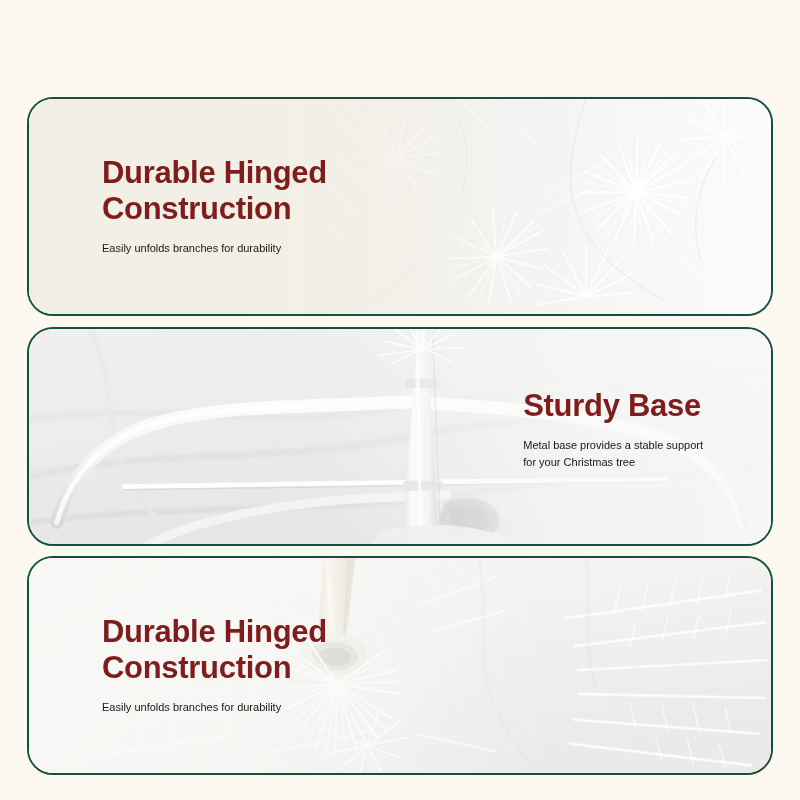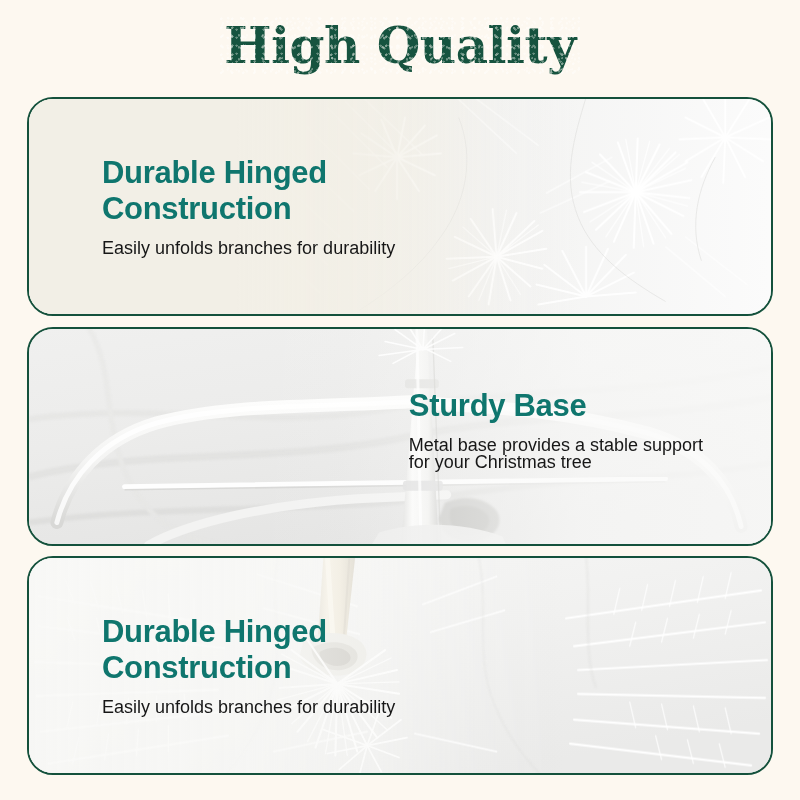--- a/index.html
+++ b/index.html
@@ -122,42 +122,39 @@
     z-index: 5;
   }
   .panel-text.left  { left: 73px;  top: 56px;  text-align: left; }
   .panel-text.right { right: 68px; top: 59px;  text-align: left; }
 
   .panel-heading {
     font-family: "Liberation Sans", sans-serif;
     font-weight: 700;
     font-size: 31px;
     line-height: 36px;
-    color: #0f766e;
+    color: #7f1d1d;
     letter-spacing: -0.3px;
     white-space: pre-line;
   }
   .panel-sub {
     margin-top: 13px;
     font-family: "Liberation Sans", sans-serif;
     font-weight: 400;
-    font-size: 18px;
+    font-size: 11px;
     line-height: 17px;
     color: #171717;
     white-space: pre-line;
   }
 </style>
 </head>
 <body>
 
 <div class="page">
 
-  <div class="title-wrap">
-    <div class="main-title">High Quality</div>
-  </div>
 
   <div class="panel" id="panel-1">
     <div class="panel-media">
       <svg viewBox="0 0 746 219" preserveAspectRatio="xMidYMid slice" aria-hidden="true">
         <defs>
           <linearGradient id="p1bg" x1="0" y1="0" x2="1" y2="0">
             <stop offset="0" stop-color="#f3f0e7"></stop>
             <stop offset="0.42" stop-color="#f2f0ea"></stop>
             <stop offset="0.62" stop-color="#f3f3f2"></stop>
             <stop offset="1" stop-color="#fbfbfb"></stop>

